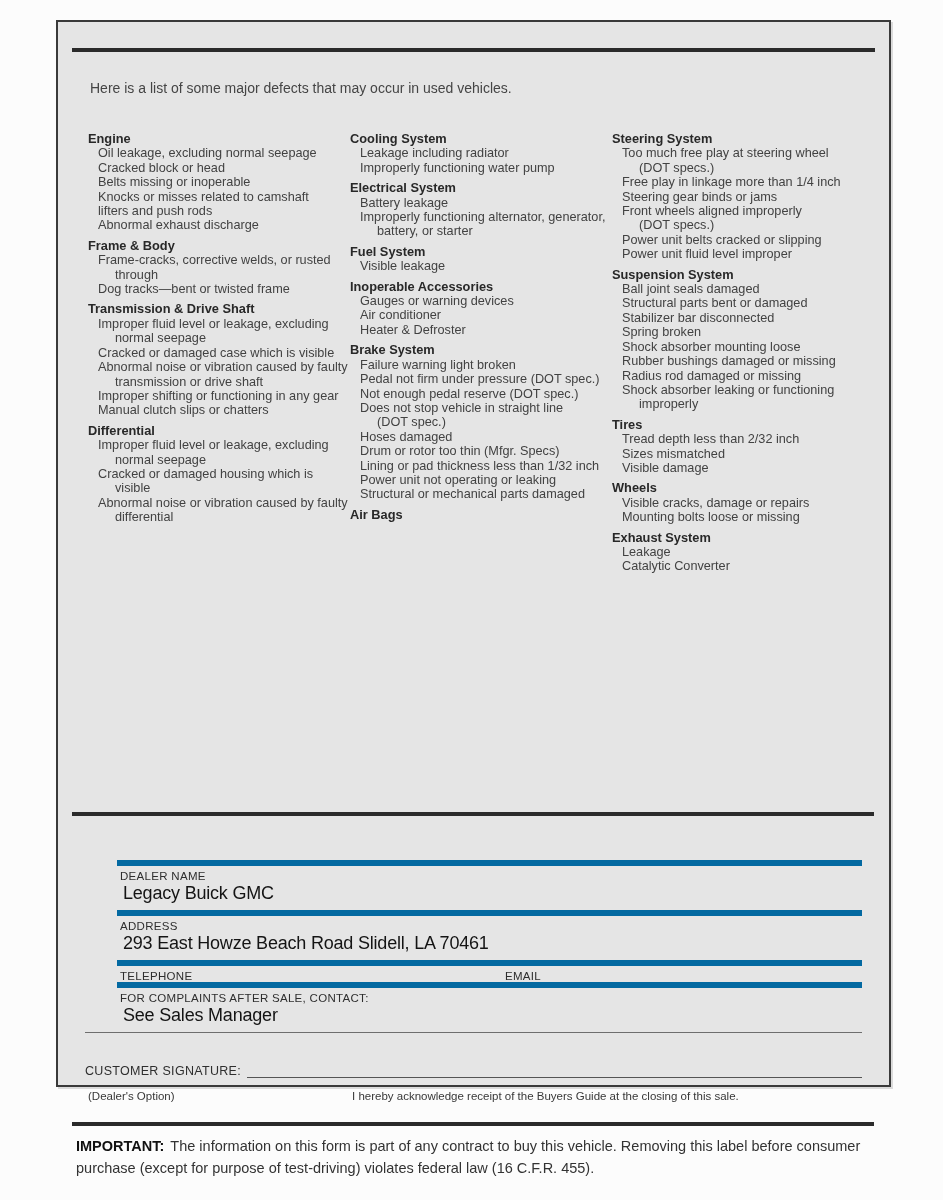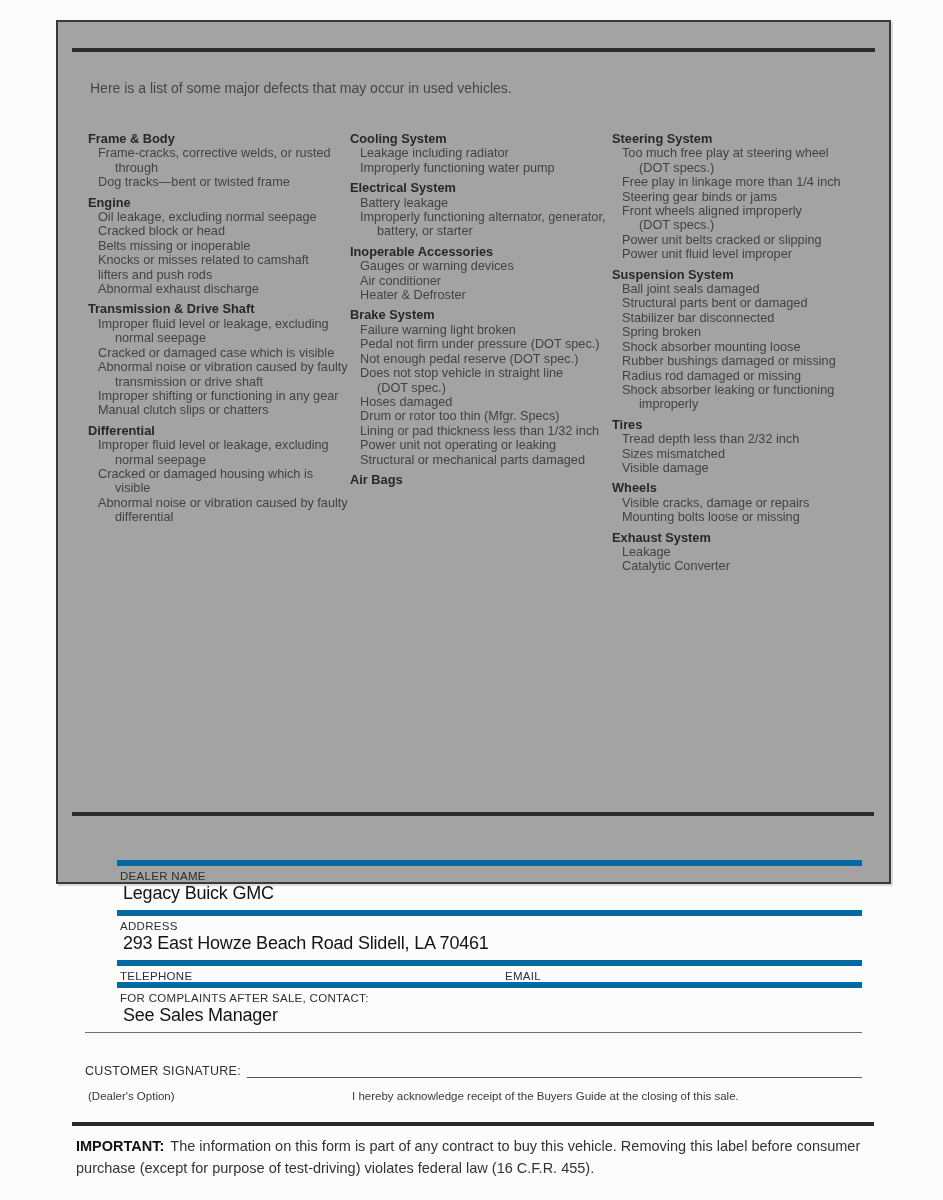--- a/index.html
+++ b/index.html
@@ -6,24 +6,24 @@
   html, body {
     width: 943px; height: 1200px;
     background: #fcfcfc;
     font-family: "Liberation Sans", sans-serif;
     position: relative;
     overflow: hidden;
   }
   .page {
     position: absolute;
     left: 56px; top: 20px;
-    width: 835px; height: 864px;
+    width: 835px; height: 1067px;
     border: 2px solid #3a3a3a;
     box-shadow: 2px 2px 0 rgba(120,120,120,0.25);
-    background: #a3a3a3;
+    background: #e5e5e5;
   }
   .rule-thick {
     height: 4px;
     background: #2b2b2b;
   }
   .top-rule-wrap { margin: 26px 14px 0 14px; }
   .intro {
     margin: 28px 0 0 32px;
     font-size: 14px;
     color: #454545;
@@ -122,33 +122,33 @@
 
   <div class="top-rule-wrap">
     <div class="rule-thick"></div>
   </div>
 
   <div class="intro">Here is a list of some major defects that may occur in used vehicles.</div>
 
   <div class="columns">
     <div class="col col-0">
         <div class="section">
-          <div class="sec-title">Frame &amp; Body</div>
-          <div class="dline ind1">Frame-cracks, corrective welds, or rusted</div>
-          <div class="dline ind2">through</div>
-          <div class="dline ind1">Dog tracks—bent or twisted frame</div>
-        </div>
-        <div class="section">
           <div class="sec-title">Engine</div>
           <div class="dline ind1">Oil leakage, excluding normal seepage</div>
           <div class="dline ind1">Cracked block or head</div>
           <div class="dline ind1">Belts missing or inoperable</div>
           <div class="dline ind1">Knocks or misses related to camshaft</div>
           <div class="dline ind1">lifters and push rods</div>
           <div class="dline ind1">Abnormal exhaust discharge</div>
+        </div>
+        <div class="section">
+          <div class="sec-title">Frame &amp; Body</div>
+          <div class="dline ind1">Frame-cracks, corrective welds, or rusted</div>
+          <div class="dline ind2">through</div>
+          <div class="dline ind1">Dog tracks—bent or twisted frame</div>
         </div>
         <div class="section">
           <div class="sec-title">Transmission &amp; Drive Shaft</div>
           <div class="dline ind1">Improper fluid level or leakage, excluding</div>
           <div class="dline ind2">normal seepage</div>
           <div class="dline ind1">Cracked or damaged case which is visible</div>
           <div class="dline ind1">Abnormal noise or vibration caused by faulty</div>
           <div class="dline ind2">transmission or drive shaft</div>
           <div class="dline ind1">Improper shifting or functioning in any gear</div>
           <div class="dline ind1">Manual clutch slips or chatters</div>
@@ -167,20 +167,24 @@
         <div class="section">
           <div class="sec-title">Cooling System</div>
           <div class="dline ind1">Leakage including radiator</div>
           <div class="dline ind1">Improperly functioning water pump</div>
         </div>
         <div class="section">
           <div class="sec-title">Electrical System</div>
           <div class="dline ind1">Battery leakage</div>
           <div class="dline ind1">Improperly functioning alternator, generator,</div>
           <div class="dline ind2">battery, or starter</div>
+        </div>
+        <div class="section">
+          <div class="sec-title">Fuel System</div>
+          <div class="dline ind1">Visible leakage</div>
         </div>
         <div class="section">
           <div class="sec-title">Inoperable Accessories</div>
           <div class="dline ind1">Gauges or warning devices</div>
           <div class="dline ind1">Air conditioner</div>
           <div class="dline ind1">Heater &amp; Defroster</div>
         </div>
         <div class="section">
           <div class="sec-title">Brake System</div>
           <div class="dline ind1">Failure warning light broken</div>

